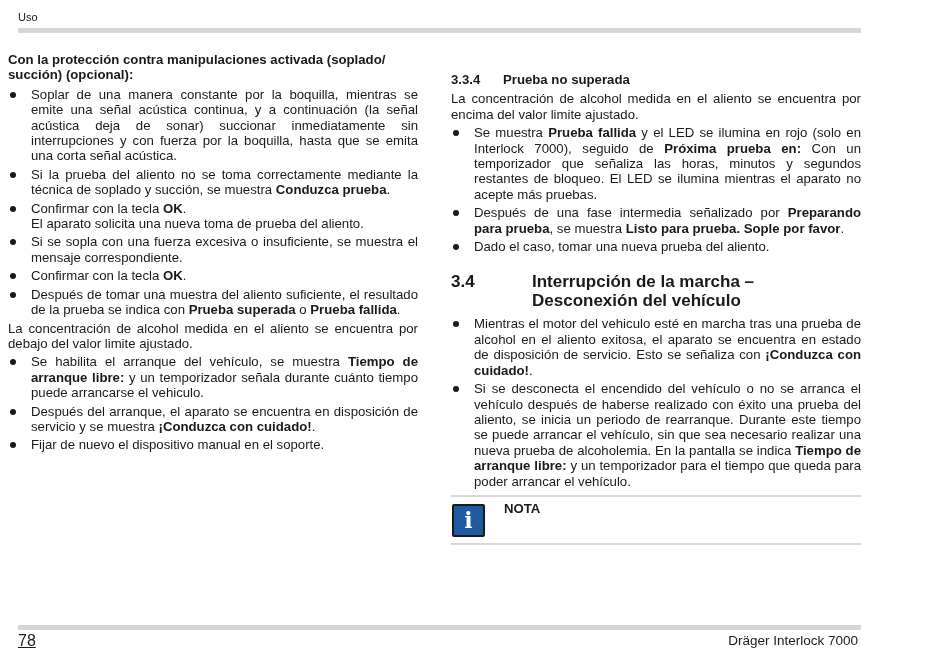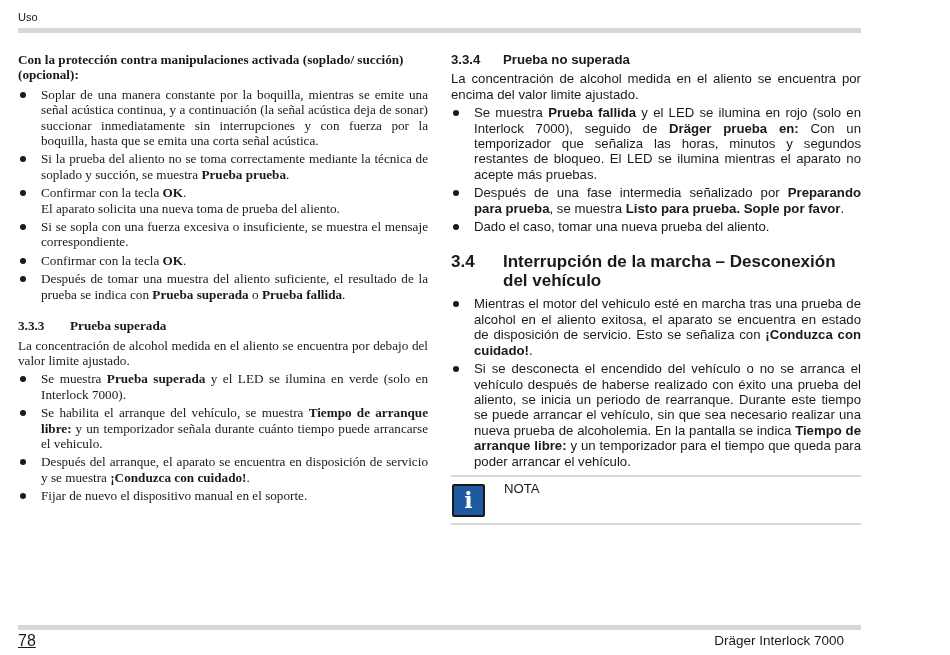--- a/index.html
+++ b/index.html
@@ -3,76 +3,72 @@
 <meta charset="utf-8">
 <style>
   html, body { margin:0; padding:0; background:#ffffff; }
   body { width:950px; height:655px; position:relative; overflow:hidden;
          font-family:"Liberation Sans", sans-serif; color:#1a1a1a; font-size:13.2px; line-height:15.4px; }
   .hdr { position:absolute; left:18px; top:10px; font-size:11px; }
   .rule { position:absolute; left:18px; width:843px; height:5px; background:#d7d7d7; }
   .rule.top { top:28px; }
   .rule.bot { top:625px; }
   .ftr-left { position:absolute; left:18px; top:633px; font-size:16px;text-decoration:underline; }
-  .ftr-right { position:absolute; right:106px; top:633px; font-size:13.5px; }
+  .ftr-right { position:absolute; right:92px; top:633px; font-size:13.5px; }
   .col { position:absolute; top:52px; width:410px; }
-  .col.left { left:18px;font-family:Liberation Serif, serif; }
-  .col.right { left:451px; }
+  .col.left { left:8px; }
+  .col.right { left:451px;margin-top:20px; }
   .lead { font-weight:bold; margin:0 0 4px 0; }
   .sec { font-weight:bold; margin:16px 0 4px 0; }
   .sec .num { display:inline-block; width:52px; }
   .para { text-align:justify; margin:0 0 3px 0; }
   ul { list-style:none; margin:0; padding:0; }
   li { position:relative; padding-left:23px; margin:0 0 3px 0; text-align:justify; }
   li .dot { position:absolute; left:2px; top:5px; width:6px; height:6px; border-radius:50%; background:#1a1a1a; }
   b { font-weight:bold; }
-  .h2 { font-size:17px; line-height:19px; font-weight:bold; margin:18px 0 6px 0; display:flex; }
+  .h2 { font-size:17px; line-height:19px; font-weight:bold; margin:18px 0 6px 0; display:flex;gap:29px; }
   .h2 .num { width:52px; flex:none; }
   .note { border-top:2px solid #d7d7d7; border-bottom:2px solid #d7d7d7; margin-top:6px; padding:4px 0 6px 0; display:flex; }
   .note-icon { width:33px; height:33px; background:#1e5aa0; border:2px solid #1a1a1a; border-radius:2px; box-sizing:border-box;
                color:#fff; font-family:"DejaVu Serif", serif; font-weight:bold; font-size:22px; line-height:29px; text-align:center;
                margin:3px 19px 0 1px; flex:none; }
-  .note-body .nt { font-weight:normal; margin-bottom:8px; }
+  .note-body .nt { font-weight:bold; margin-bottom:8px; }
 </style>
 </head>
 <body>
 
 <div class="hdr">Uso</div>
 <div class="rule top"></div>
 
 <div class="col left">
   <div class="lead">Con la protección contra manipulaciones activada (soplado/ succión) (opcional):</div>
   <ul>
       <li><span class="dot"></span>Soplar de una manera constante por la boquilla, mientras se emite una señal acústica continua, y a continuación (la señal acústica deja de sonar) succionar inmediatamente sin interrupciones y con fuerza por la boquilla, hasta que se emita una corta señal acústica.</li>
-      <li><span class="dot"></span>Si la prueba del aliento no se toma correctamente mediante la técnica de soplado y succión, se muestra <b>Prueba prueba</b>.</li>
+      <li><span class="dot"></span>Si la prueba del aliento no se toma correctamente mediante la técnica de soplado y succión, se muestra <b>Conduzca prueba</b>.</li>
       <li><span class="dot"></span>Confirmar con la tecla <b>OK</b>.<br>El aparato solicita una nueva toma de prueba del aliento.</li>
       <li><span class="dot"></span>Si se sopla con una fuerza excesiva o insuficiente, se muestra el mensaje correspondiente.</li>
       <li><span class="dot"></span>Confirmar con la tecla <b>OK</b>.</li>
       <li><span class="dot"></span>Después de tomar una muestra del aliento suficiente, el resultado de la prueba se indica con <b>Prueba superada</b> o <b>Prueba fallida</b>.</li>
     </ul>
 
-  <div class="sec">
-    <span class="num">3.3.3</span><span>Prueba superada</span>
-  </div>
   <div class="para">La concentración de alcohol medida en el aliento se encuentra por debajo del valor limite ajustado.</div>
   <ul>
-      <li><span class="dot"></span>Se muestra <b>Prueba superada</b> y el LED se ilumina en verde (solo en Interlock 7000).</li>
       <li><span class="dot"></span>Se habilita el arranque del vehículo, se muestra <b>Tiempo de arranque libre:</b> y un temporizador señala durante cuánto tiempo puede arrancarse el vehiculo.</li>
       <li><span class="dot"></span>Después del arranque, el aparato se encuentra en disposición de servicio y se muestra <b>¡Conduzca con cuidado!</b>.</li>
       <li><span class="dot"></span>Fijar de nuevo el dispositivo manual en el soporte.</li>
     </ul>
 </div>
 
 <div class="col right">
   <div class="sec" style="margin-top:0">
     <span class="num">3.3.4</span><span>Prueba no superada</span>
   </div>
   <div class="para">La concentración de alcohol medida en el aliento se encuentra por encima del valor limite ajustado.</div>
   <ul>
-      <li><span class="dot"></span>Se muestra <b>Prueba fallida</b> y el LED se ilumina en rojo (solo en Interlock 7000), seguido de <b>Dräger prueba en:</b> Con un temporizador que señaliza las horas, minutos y segundos restantes de bloqueo. El LED se ilumina mientras el aparato no acepte más pruebas.</li>
+      <li><span class="dot"></span>Se muestra <b>Prueba fallida</b> y el LED se ilumina en rojo (solo en Interlock 7000), seguido de <b>Próxima prueba en:</b> Con un temporizador que señaliza las horas, minutos y segundos restantes de bloqueo. El LED se ilumina mientras el aparato no acepte más pruebas.</li>
       <li><span class="dot"></span>Después de una fase intermedia señalizado por <b>Preparando para prueba</b>, se muestra <b>Listo para prueba. Sople por favor</b>.</li>
       <li><span class="dot"></span>Dado el caso, tomar una nueva prueba del aliento.</li>
     </ul>
 
   <div class="h2">
     <span class="num">3.4</span>
     <span>Interrupción de la marcha – Desconexión del vehículo</span>
   </div>
   <ul>
       <li><span class="dot"></span>Mientras el motor del vehiculo esté en marcha tras una prueba de alcohol en el aliento exitosa, el aparato se encuentra en estado de disposición de servicio. Esto se señaliza con <b>¡Conduzca con cuidado!</b>.</li>

